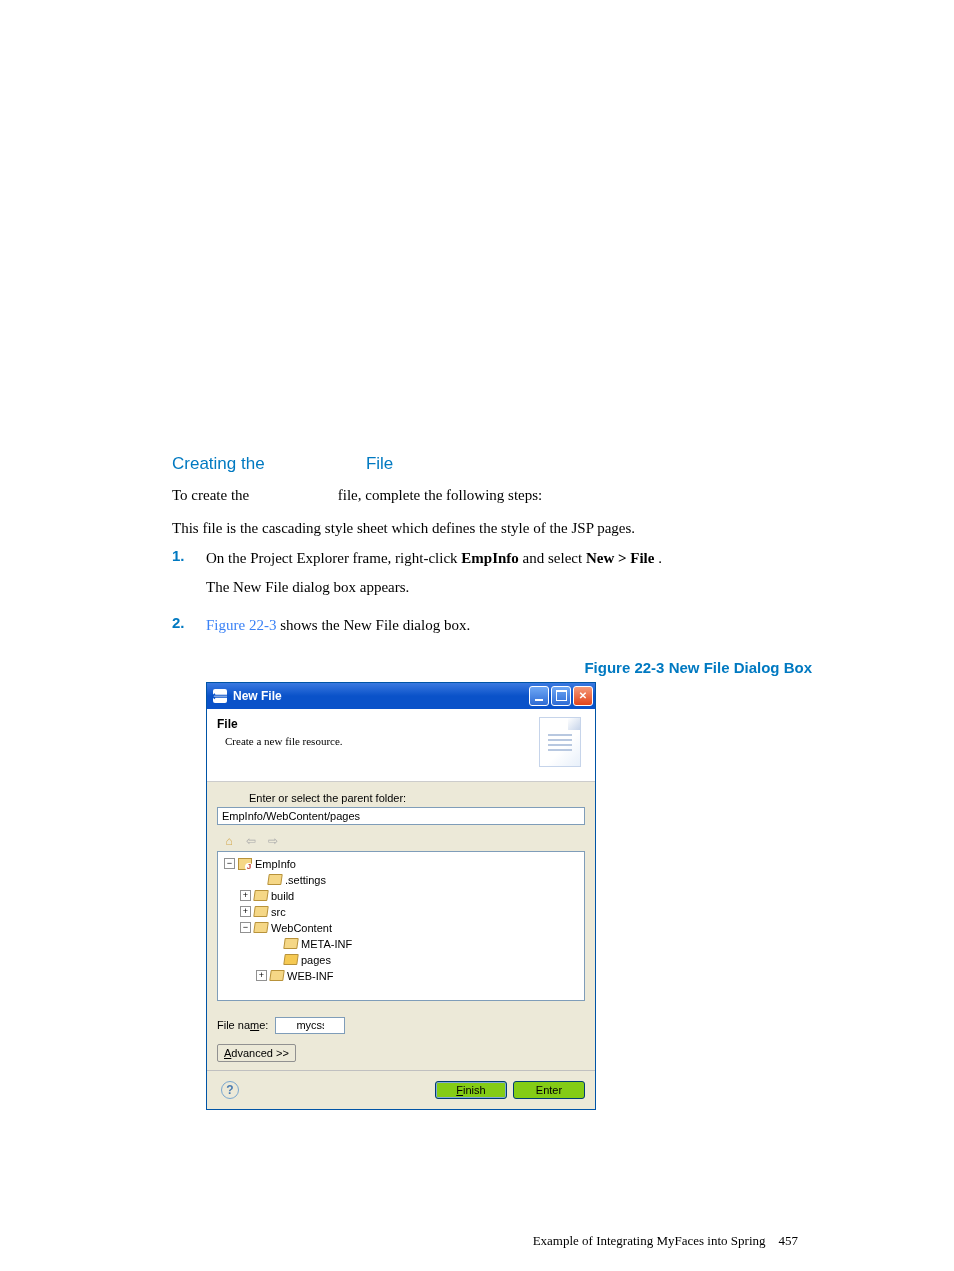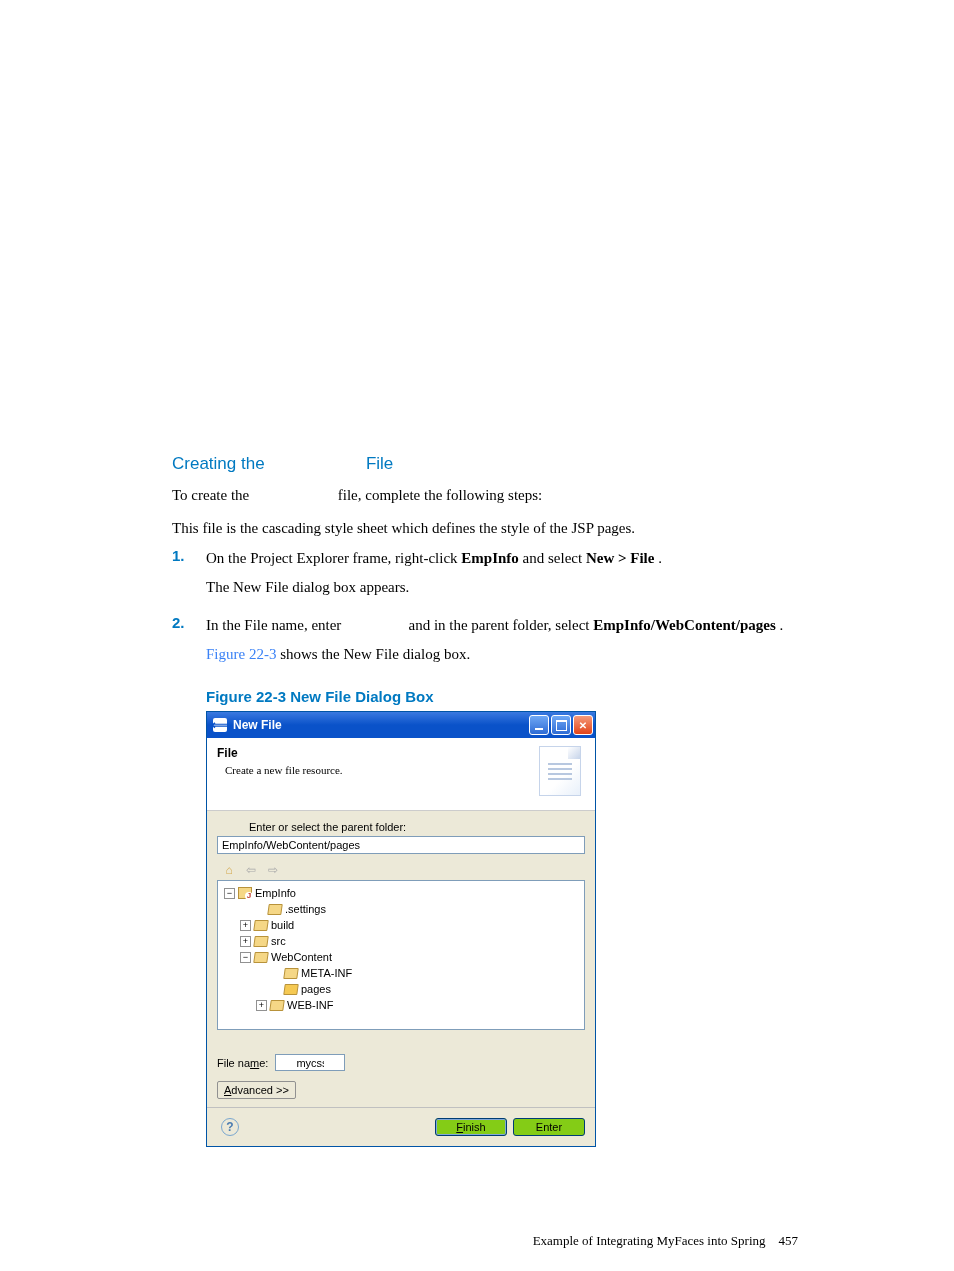--- a/index.html
+++ b/index.html
@@ -40,20 +40,21 @@
   .step-body p { margin-bottom: 6px; }
   .link { color: #3b82f6; }
   .figure-caption {
     font-family: Arial, Helvetica, sans-serif;
     color: #0079c1;
     font-weight: bold;
     font-size: 15px;
     margin-top: 16px;
     margin-bottom: 6px;
     margin-left: 34px;
+    text-align: right;
   }
 
   
   .dialog {
     margin-left: 34px;
     width: 390px;
     border: 1px solid #0054a6;
     background: #ece9d8;
     font-family: Tahoma, Arial, sans-serif;
     font-size: 11px;
@@ -203,21 +204,21 @@
     background: #fff;
     border-radius: 50%;
     width: 8px; height: 8px;
     line-height: 8px;
     text-align: center;
   }
   .node-label { font-size: 11px; }
 
   .file-name-row {
     display: flex; align-items: center;
-    margin-top: 24px;
+    margin-top: 16px;
     gap: 7px;
   }
   .file-name-row label { white-space: nowrap; }
   .file-name-row label u { text-decoration: underline; }
   .fn-input {
     border: 1px solid #7f9db9;
     background: #fff;
     padding: 1px 20px;
     font-family: Tahoma, Arial, sans-serif;
     font-size: 11px;
@@ -306,27 +307,20 @@
           <b>New &gt; File</b>
           <span>.</span>
         </p>
         <p>The New File dialog box appears.</p>
       </div>
     </li>
     <li>
       <div class="step-num">2.</div>
       <div class="step-body">
         <p>
-          <span>In the File name, enter </span>
-          <span class="code" style="visibility:hidden">mycss.css</span>
-          <span> and in the parent folder, select </span>
-          <b>EmpInfo/WebContent/pages</b>
-          <span>.</span>
-        </p>
-        <p>
           <span class="link">Figure 22-3</span>
           <span> shows the New File dialog box.</span>
         </p>
       </div>
     </li>
   </ol>
 
   <div class="figure-caption">Figure 22-3 New File Dialog Box</div>
 
   <div class="dialog">

